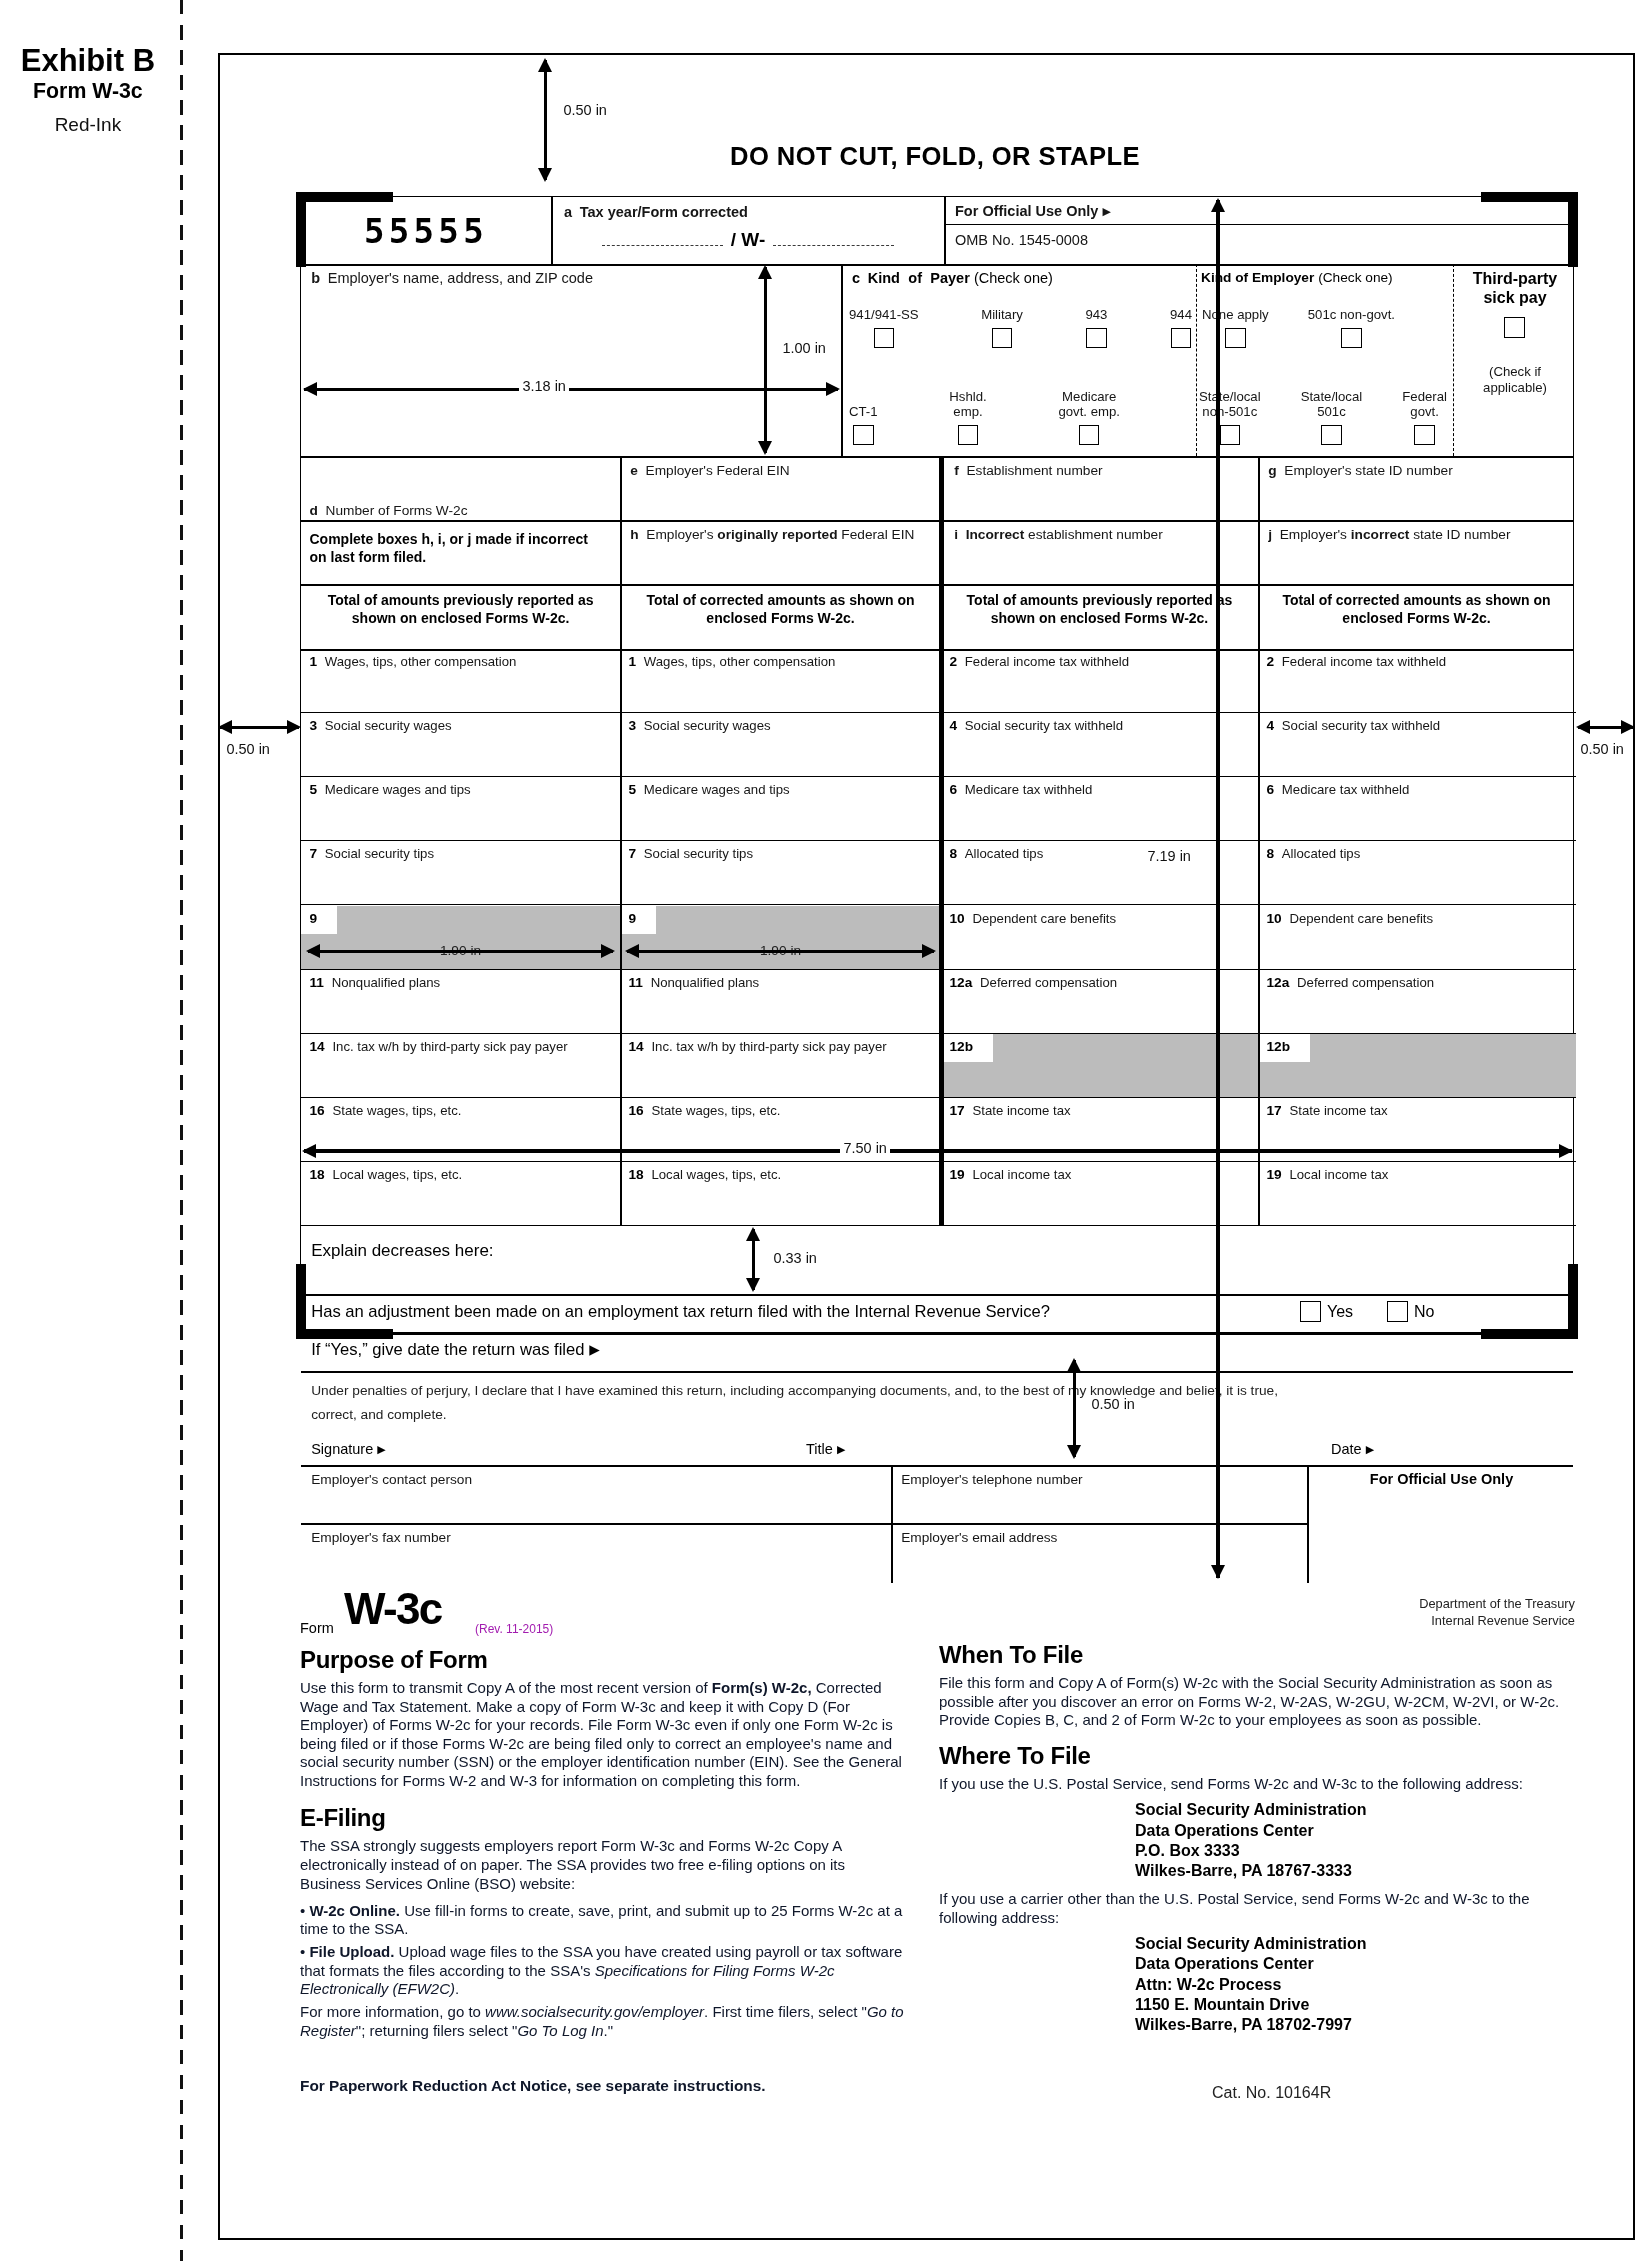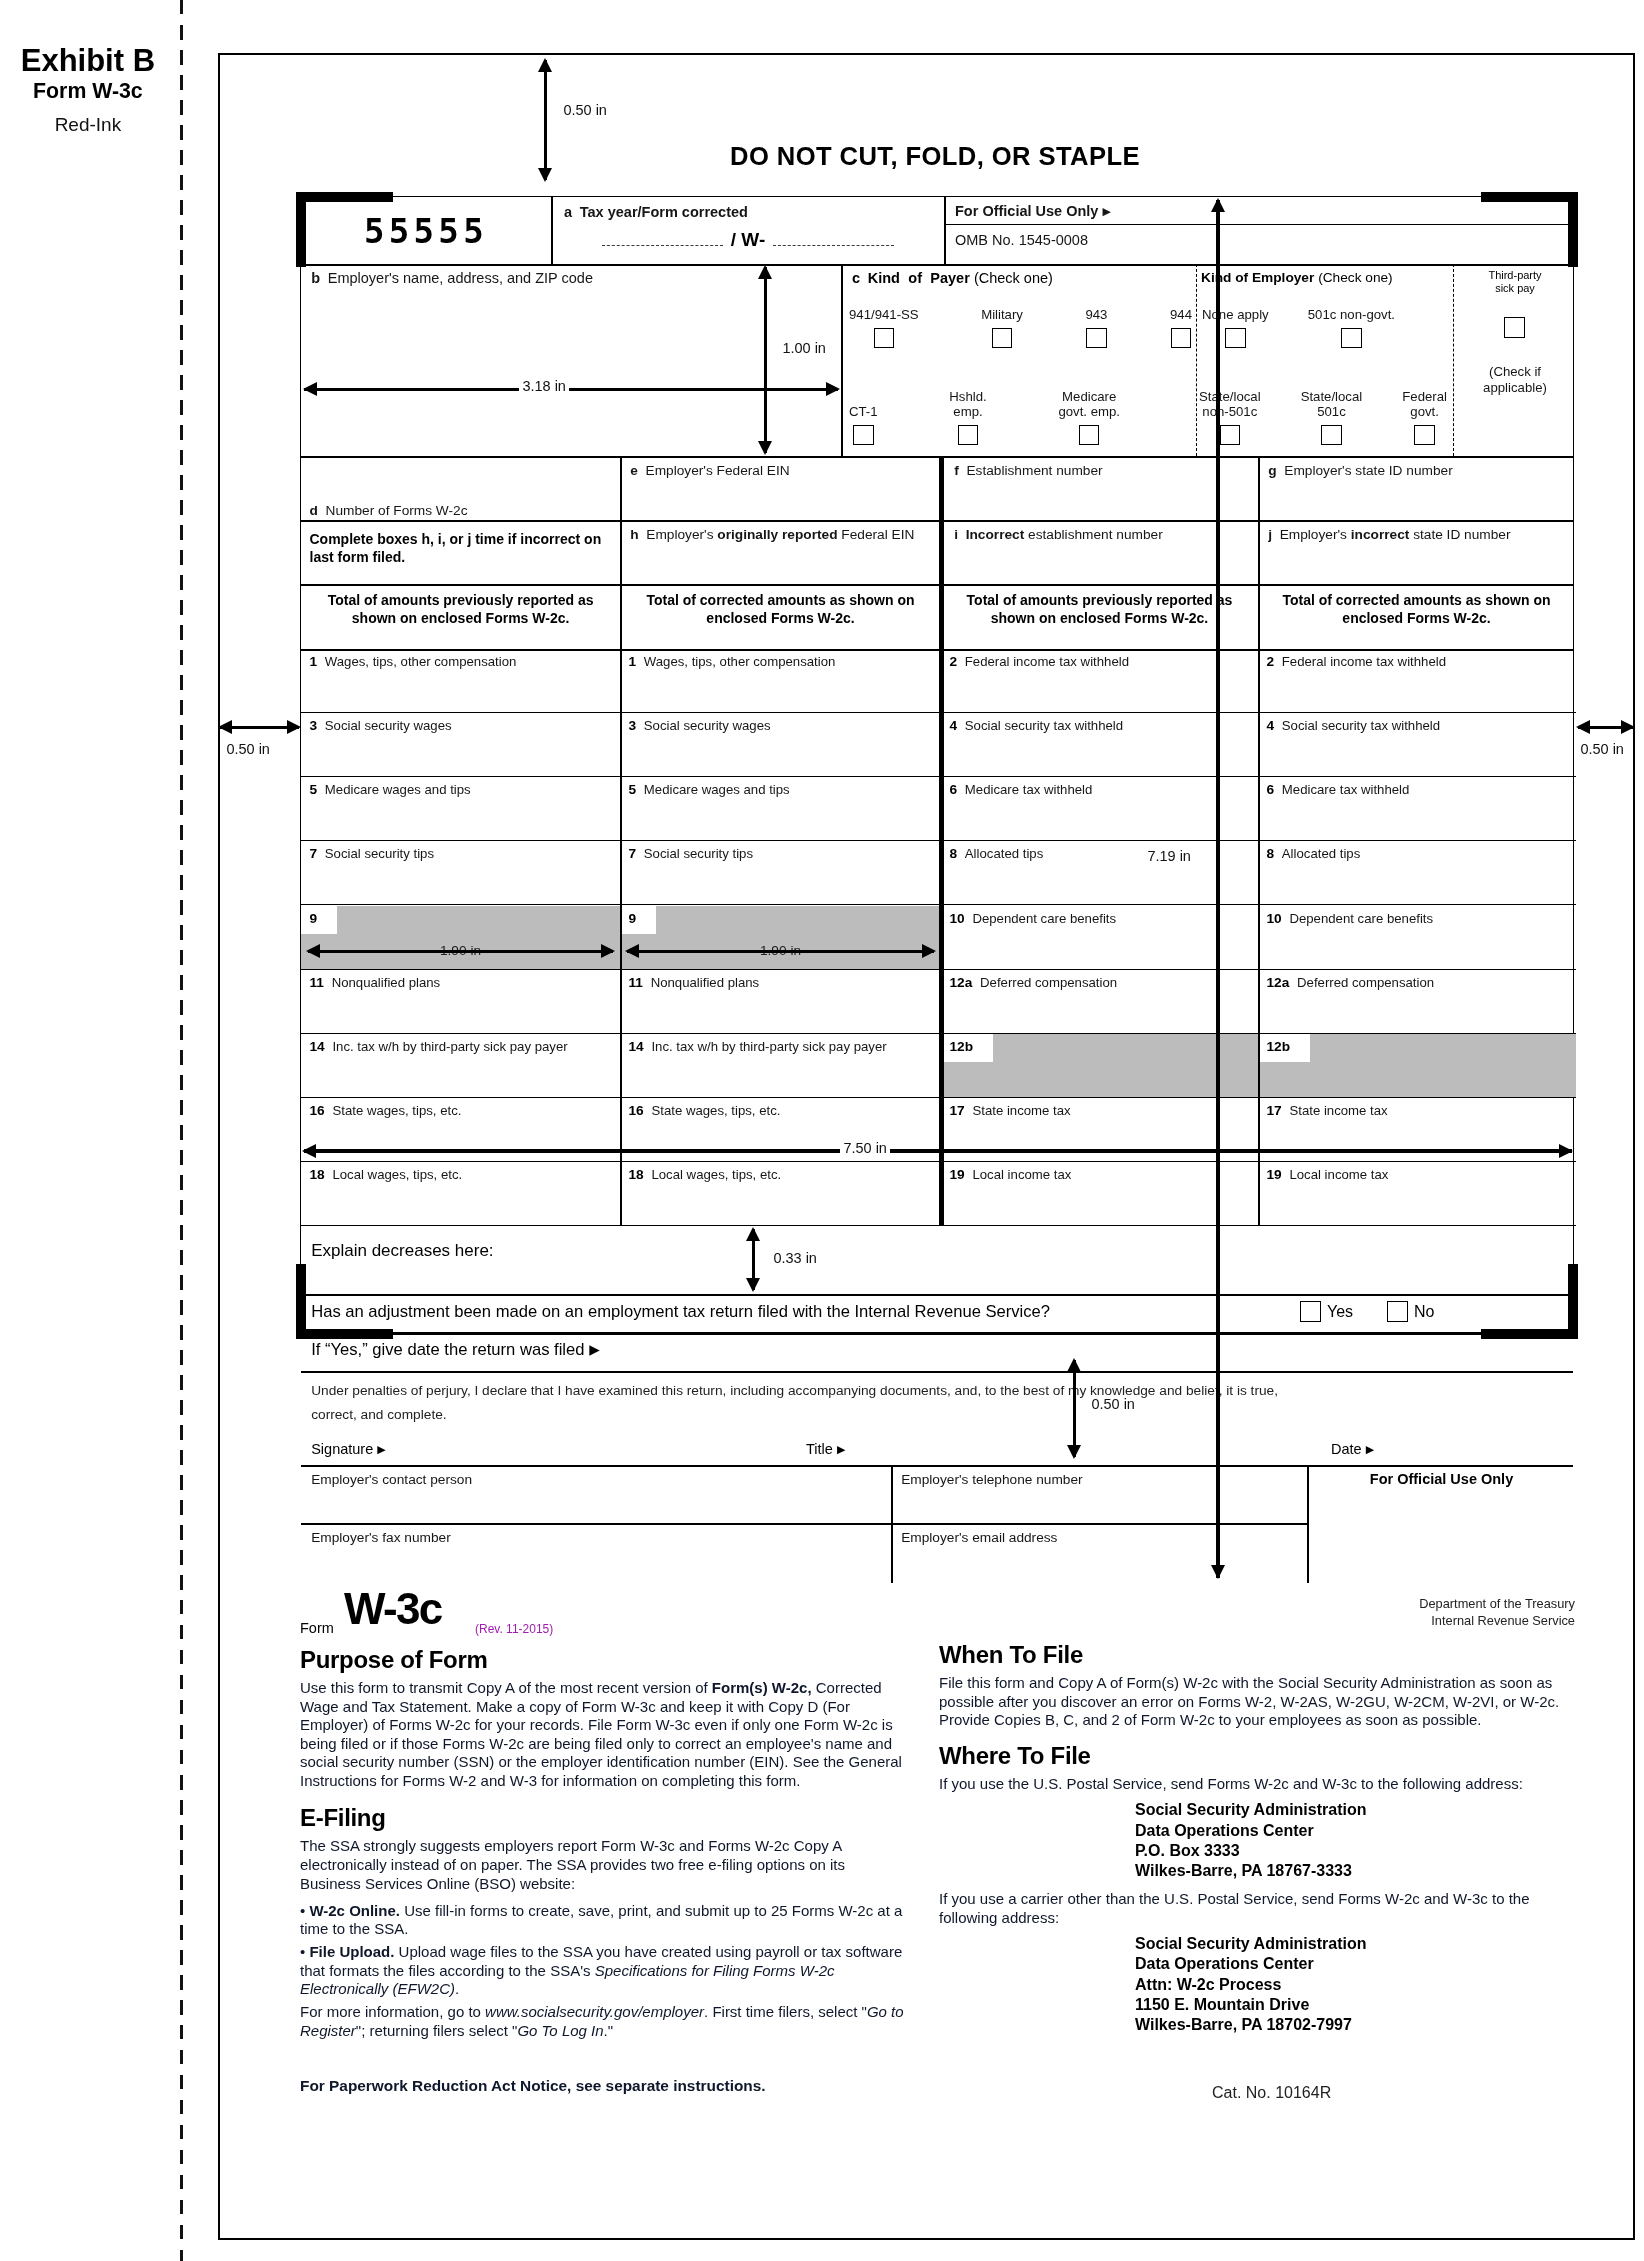--- a/index.html
+++ b/index.html
@@ -201,40 +201,40 @@
 501c</div>
           <div class="checkbox"></div>
         </div>
         <div class="opt">
           <div class="optlabel">Federal
 govt.</div>
           <div class="checkbox"></div>
         </div>
       </div>
 
-    <div class="abs" style="left:1154px;top:72px;width:120px;text-align:center;font-weight:normal;font-size:11px;white-space:pre-line;line-height:1.2;">Third-party
+    <div class="abs" style="left:1154px;top:72px;width:120px;text-align:center;font-weight:bold;font-size:16px;white-space:pre-line;line-height:1.2;">Third-party
 sick pay</div>
     <div class="checkbox abs" style="left:1203px;top:120px;"></div>
     <div class="abs" style="left:1154px;top:167px;width:120px;text-align:center;font-size:13.2px;color:#161616;white-space:pre-line;line-height:1.2;">(Check if
 applicable)</div>
 
     <div class="abs field" style="left:0;top:259px;width:319px;height:64px;margin-top:40px;">
       <div class="cell-label" style="left:8.5px;top:6.8px;"><b class="ltr">d</b><span>Number of Forms W-2c</span></div>
     </div>
     <div class="abs field" style="left:319px;top:259px;width:321px;height:64px;">
       <div class="cell-label" style="left:10.2px;top:6.8px;"><b class="ltr">e</b><span>Employer's Federal EIN</span></div>
     </div>
     <div class="abs field" style="left:643px;top:259px;width:314px;height:64px;">
       <div class="cell-label" style="left:10.2px;top:6.8px;"><b class="ltr">f</b><span>Establishment number</span></div>
     </div>
     <div class="abs field" style="left:957px;top:259px;width:318px;height:64px;">
       <div class="cell-label" style="left:10.2px;top:6.8px;"><b class="ltr">g</b><span>Employer's state ID number</span></div>
     </div>
 
-    <div class="abs" style="left:8.5px;top:333px;width:297px;font-size:14px;font-weight:bold;line-height:1.3;">Complete boxes h, i, or j time if incorrect on last form filed.</div>
+    <div class="abs" style="left:8.5px;top:333px;width:297px;font-size:14px;font-weight:bold;line-height:1.3;">Complete boxes h, i, or j made if incorrect on last form filed.</div>
     <div class="abs field" style="left:319px;top:323px;width:321px;height:64px;">
       <div class="cell-label" style="left:10.2px;top:6.8px;white-space:nowrap;"><b class="ltr">h</b><span><span>Employer's </span><span style="font-weight: bold;">originally reported</span><span> Federal EIN</span></span></div>
     </div>
     <div class="abs field" style="left:643px;top:323px;width:314px;height:64px;">
       <div class="cell-label" style="left:10.2px;top:6.8px;white-space:nowrap;"><b class="ltr">i</b><span><span style="font-weight: bold;">Incorrect</span><span> establishment number</span></span></div>
     </div>
     <div class="abs field" style="left:957px;top:323px;width:318px;height:64px;">
       <div class="cell-label" style="left:10.2px;top:6.8px;white-space:nowrap;"><b class="ltr">j</b><span><span>Employer's </span><span style="font-weight: bold;">incorrect</span><span> state ID number</span></span></div>
     </div>
 

